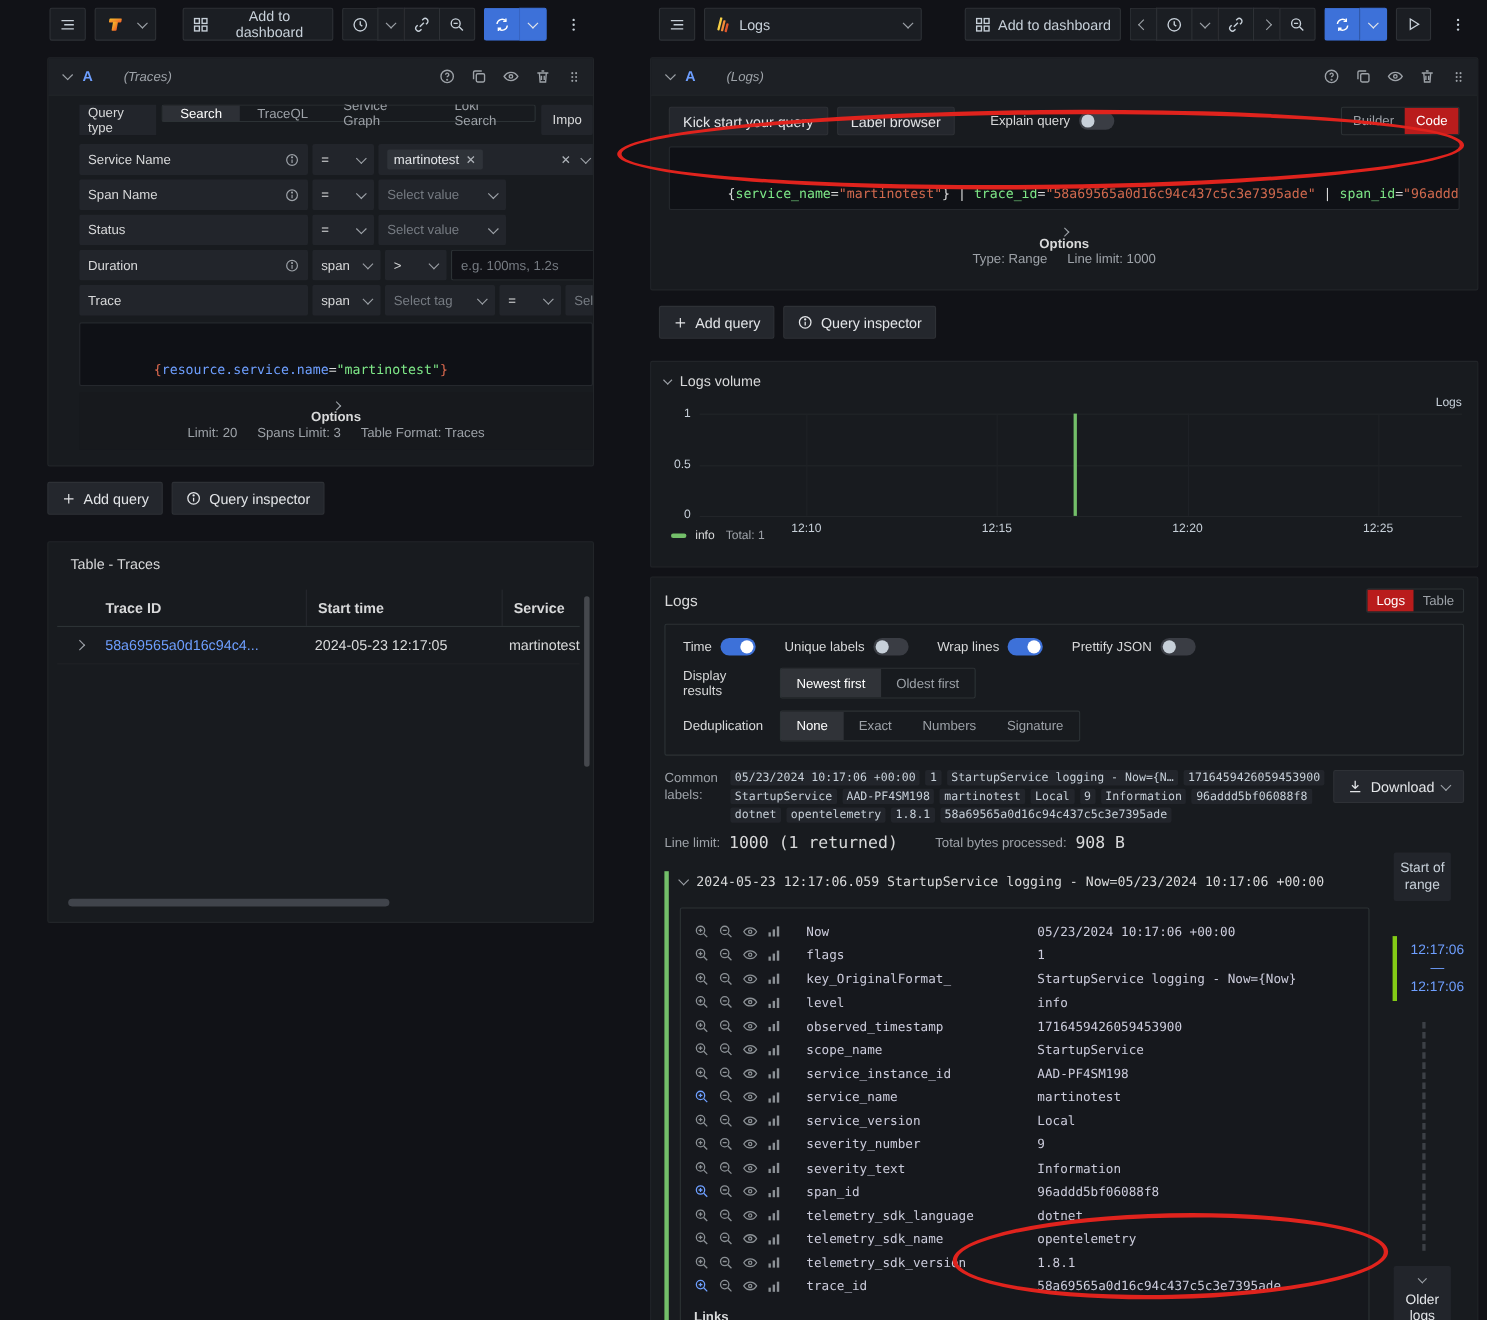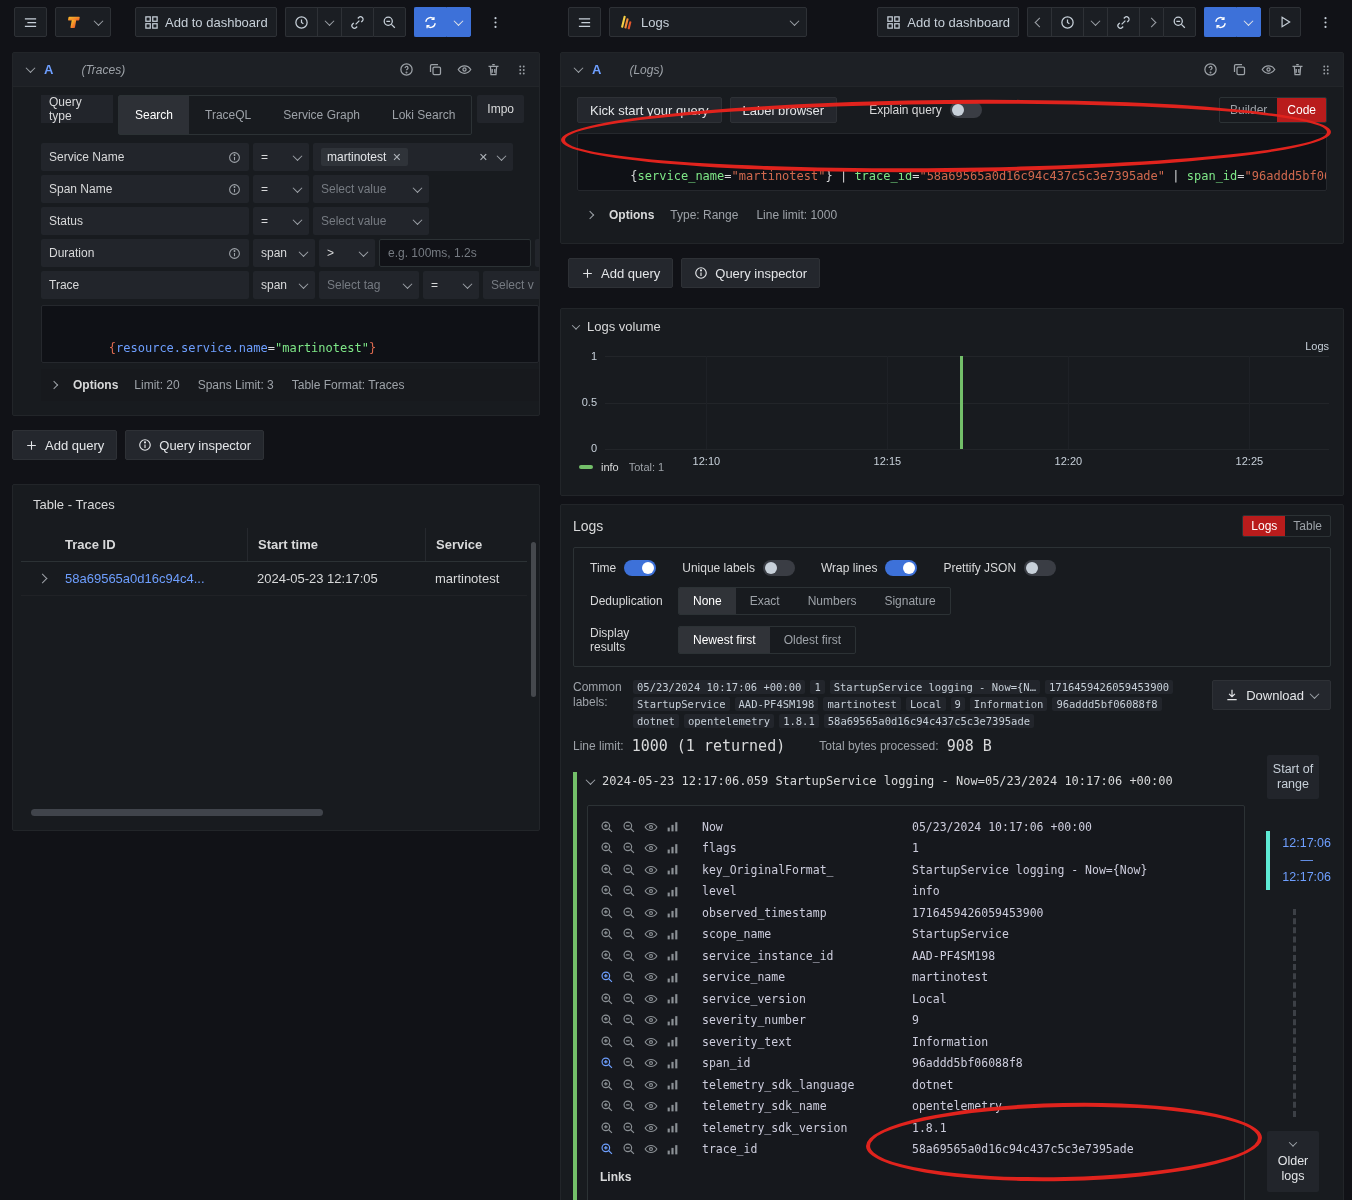--- a/index.html
+++ b/index.html
@@ -1,20 +1,20 @@
 <!DOCTYPE html>
 <html><head>
 <meta charset="utf-8">
 <style>
   * { margin:0; padding:0; box-sizing:border-box; }
   html,body { width:1352px; height:1200px; background:#111217; overflow:hidden;
     font-family:"Liberation Sans", sans-serif; color:#d8d9da; font-size:12px; }
 
   .app { position:relative; width:1352px; height:1200px; }
-  .pane { position:absolute; top:0; height:1200px; }
+  .pane { position:absolute; top:0; height:1200px;padding-left:31px; }
   .pane-left { left:0; width:548px; }
   .pane-right { left:560px; width:792px; }
 
   
   .toolbar { display:flex; align-items:center; gap:8px; height:44px; padding:8px 10px 8px 14px; }
   .tbtn { display:flex; align-items:center; justify-content:center; gap:6px; height:30px;
     background:#1b1e23; border:1px solid #2e3136; border-radius:2px; color:#c7d0d9;
     padding:0 8px; font-size:13px; font-weight:500; cursor:pointer; }
   .tgroup { display:flex; height:30px; }
   .tgroup .tbtn { border-radius:0; border-right-width:0; }
@@ -45,21 +45,21 @@
     background:#1d2025; border-bottom:1px solid #222529; }
   .refid { color:#6e9fff; font-weight:700; font-size:13px; }
   .ptitle { color:#9da2a8; font-style:italic; font-size:12px; margin-left:18px; }
   .phead-icons { margin-left:auto; display:flex; align-items:center; gap:14px; color:#9da2a8; }
 
   
   .qbody { padding:8px 0 14px 28px; }
   .qt-row { display:flex; gap:5px; margin-bottom:8px; overflow:hidden; }
   .qt-label { width:72px; background:#22252b; display:flex; align-items:center; padding:0 8px;
     height:28px; font-weight:500; }
-  .tabstrip { display:flex; border:1px solid #2c3235; border-radius:2px; height:40px; }
+  .tabstrip { display:flex; border:1px solid #2c3235; border-radius:2px; height:16px; }
   .tab { display:flex; align-items:center; padding:0 16px; color:#9da2a8; cursor:pointer; }
   .tab.selected { background:#2d3036; color:#fff; font-weight:500; }
   .imp-tab { display:flex; align-items:center; padding:0 10px; height:28px; background:#22252b;
     border-radius:2px; font-weight:500; flex:none; min-width:46px; }
 
   .frow { display:flex; gap:4px; margin-bottom:4px; height:28px; overflow:hidden; }
   .fcell { background:#22252b; display:flex; align-items:center; gap:8px; padding:0 8px;
     border-radius:2px; flex:none; }
   .flabel { width:208px; font-weight:500; color:#d8d9da; }
   .flabel .icon { margin-left:auto; color:#9da2a8; }
@@ -76,22 +76,22 @@
   .codebox { margin:6px 16px 0 0; background:#0f1116; border:1px solid #25282d; border-radius:2px;
     padding:7px 9px; font-family:"DejaVu Sans Mono",monospace; font-size:12px; white-space:pre;
     overflow:hidden; }
   .pane-left .codebox { margin-right:0; }
   .c-plain { color:#d8d9da; }
   .c-brace { color:#de6a4f; }
   .c-key { color:#6e9fff; }
   .c-green { color:#7ee787; }
   .c-orange { color:#d0694e; }
 
-  .opt-row { display:flex; align-items:center; gap:16px; background:#17191d; margin-top:6px;
-    padding:9px 10px; }
+  .opt-row { display:flex; align-items:center; background:#17191d; margin-top:6px;
+    padding:9px 10px;flex-direction:column; }
   .opt-row .cv { width:6px; height:6px; }
   .opt-label { font-weight:600; color:#d8d9da; }
   .opt-sum { color:#9da2a8; display:flex; gap:18px; }
   .actions { display:flex; gap:8px; padding:14px 0 0 16px; }
   .pane-left .actions { padding-left:16px; margin-left:-12px; }
   .sbtn { display:flex; align-items:center; gap:7px; background:#24272d; border:1px solid #2e3136;
     border-radius:2px; height:30px; padding:0 12px; color:#e3e5e8; font-weight:500; font-size:13px;
     cursor:pointer; }
 
   
@@ -184,21 +184,21 @@
   .drow.active .zin { color:#6e9fff; }
   .dname { width:210px; margin-left:14px; font-family:"DejaVu Sans Mono",monospace; font-size:11.5px;
     color:#ccccdc; }
   .dval { font-family:"DejaVu Sans Mono",monospace; font-size:11.5px; color:#ccccdc; }
   .links-title { margin-top:10px; }
 
   
   .sr-box { position:absolute; top:250px; right:24px; width:52px; background:#22252b;
     border-radius:2px; padding:7px 4px; text-align:center; color:#c7d0d9; line-height:15px;
     font-size:12.5px; }
-  .range { position:absolute; top:326px; right:12px; border-left:4px solid #5eead4;
+  .range { position:absolute; top:326px; right:12px; border-left:4px solid #84cc16;
     padding:4px 0 4px 12px; color:#6e9fff; font-size:12.5px; text-align:center; line-height:17px; }
   .dashline { position:absolute; top:404px; right:47px; height:208px; border-left:3px dashed #3c4046; }
   .older { position:absolute; top:626px; right:24px; width:52px; background:#22252b;
     border-radius:2px; padding:8px 4px; text-align:center; color:#e3e5e8; line-height:15px;
     font-size:12.5px; cursor:pointer; }
   .older .cv { width:6px; height:6px; display:inline-block; margin-bottom:3px; }
 
   
   .red-ellipse { position:absolute; border:4px solid #e0231d; border-radius:50%; z-index:60;
     pointer-events:none; }
@@ -792,35 +792,35 @@
               <span>Wrap lines</span>
               <span class="switch"></span>
             </span>
 
             <span class="tog off">
               <span>Prettify JSON</span>
               <span class="switch"></span>
             </span>
           </div>
         <div class="ctl-row">
+          <span class="ctl-label" style="width:78px">Display results</span>
+          <span class="seg2">
+
+          <span class="seg-item selected">Newest first</span>
+              <span class="seg-item">Oldest first</span>
+            </span>
+        </div>
+        <div class="ctl-row">
           <span class="ctl-label" style="width:78px">Deduplication</span>
           <span class="seg2">
 
           <span class="seg-item selected">None</span>
               <span class="seg-item">Exact</span>
               <span class="seg-item">Numbers</span>
               <span class="seg-item">Signature</span>
-            </span>
-        </div>
-        <div class="ctl-row">
-          <span class="ctl-label" style="width:78px">Display results</span>
-          <span class="seg2">
-
-          <span class="seg-item selected">Newest first</span>
-              <span class="seg-item">Oldest first</span>
             </span>
         </div>
       </div>
 
       <div class="meta-row">
         <span class="cl-label">Common labels:</span>
         <span class="badges">
 
         <span class="badge">05/23/2024 10:17:06 +00:00</span>
             <span class="badge">1</span>

